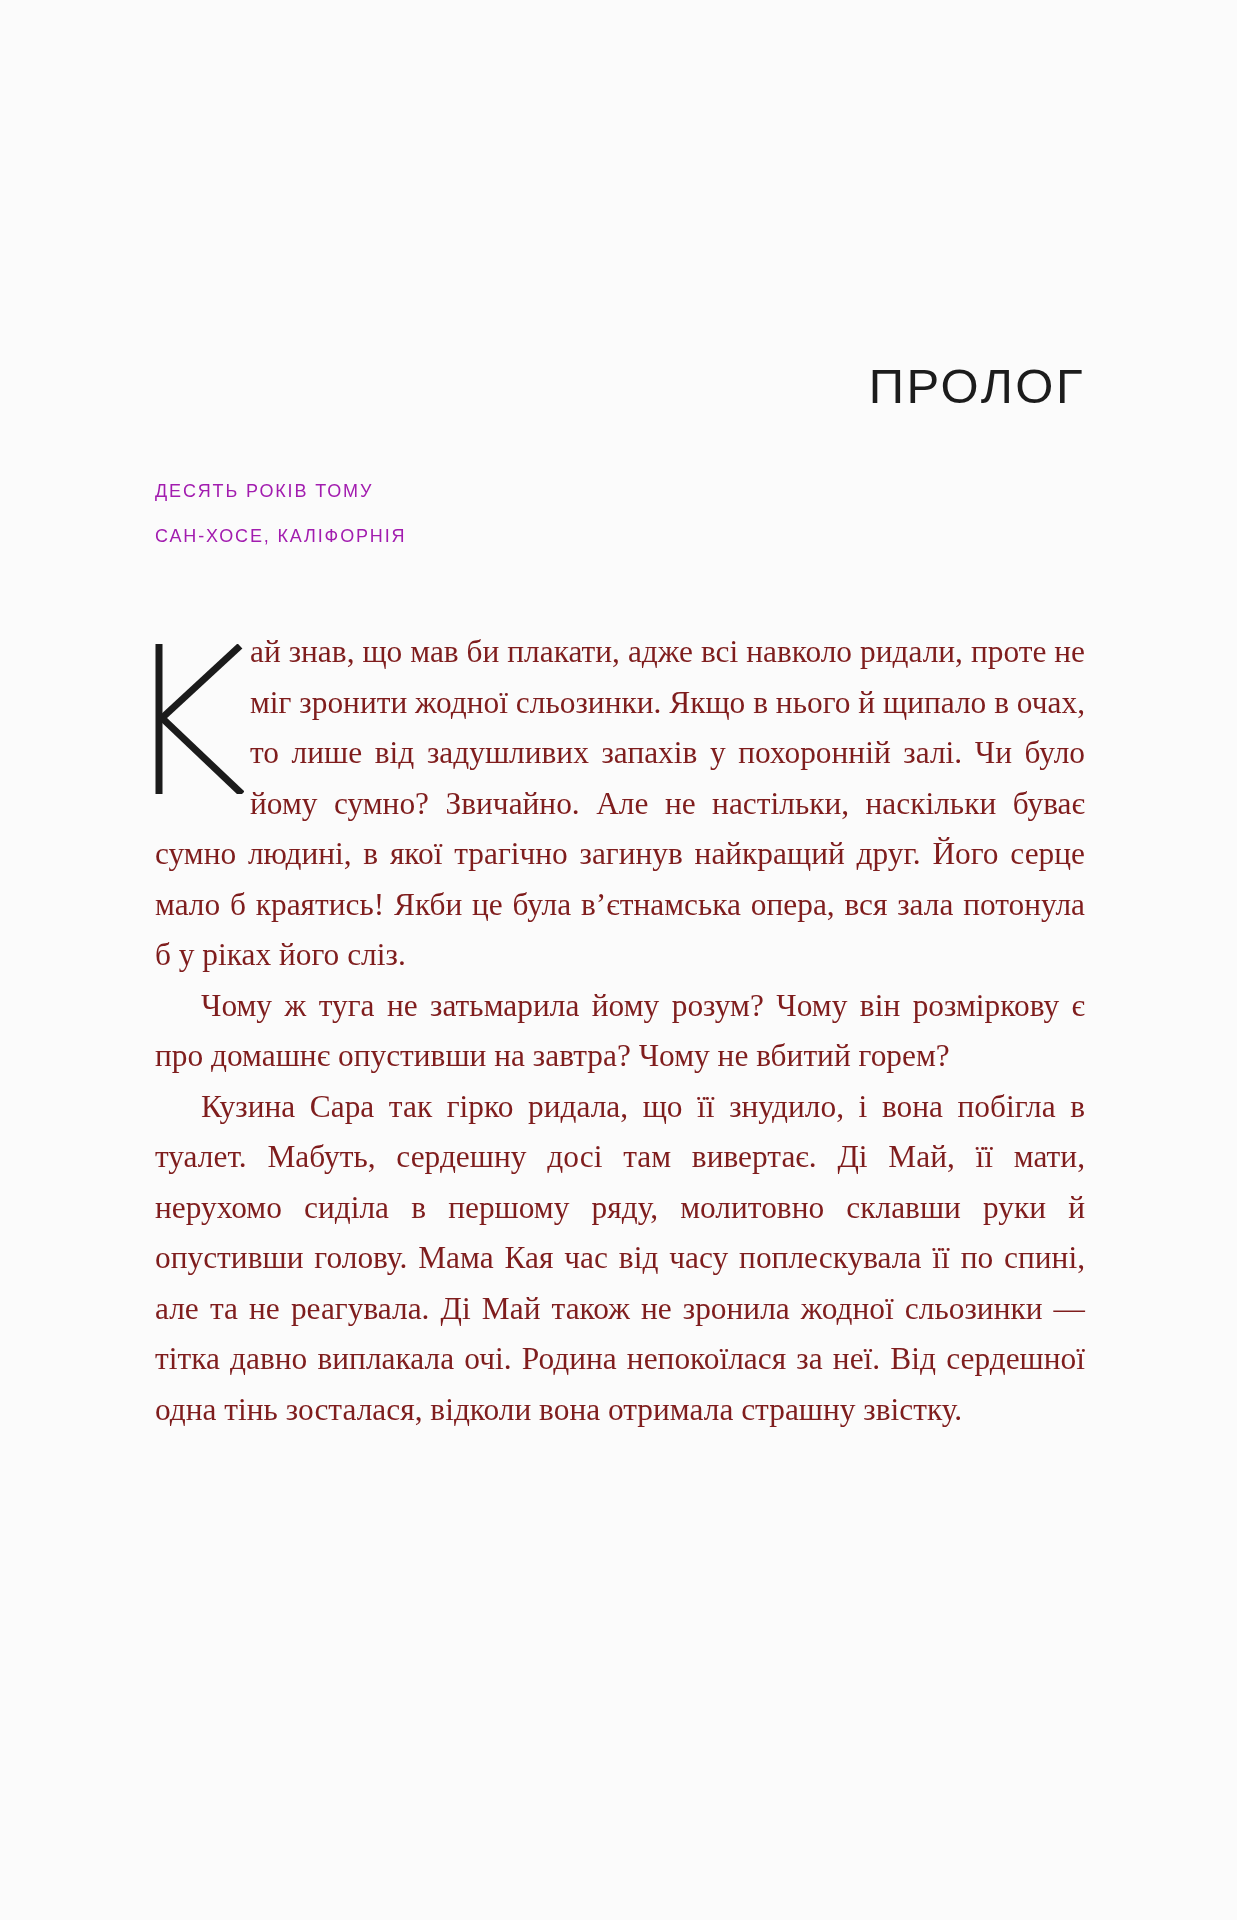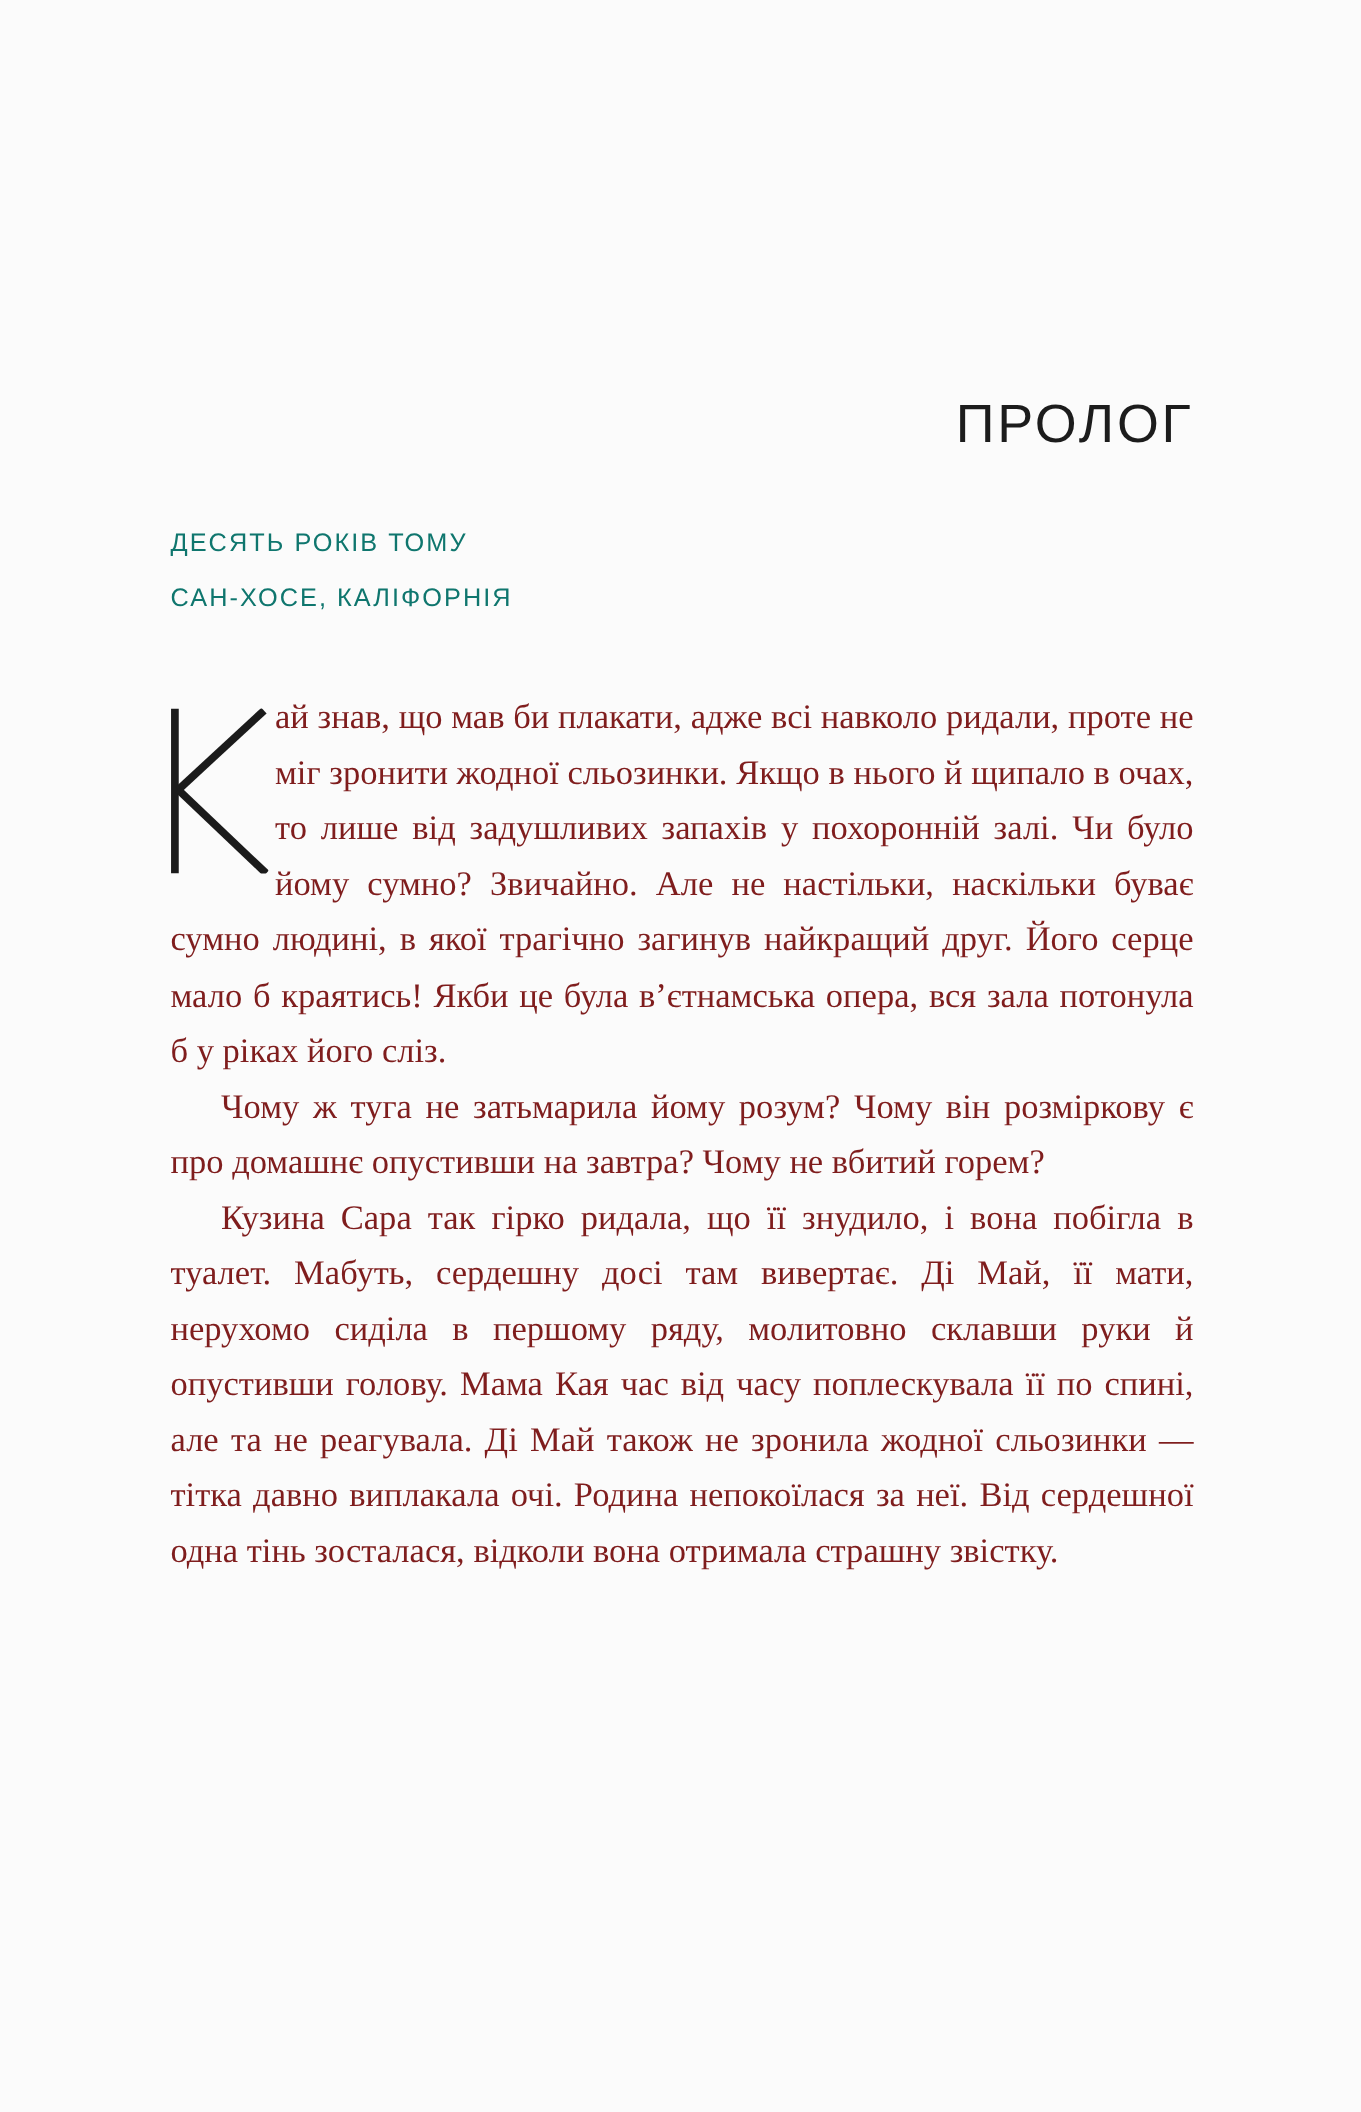--- a/index.html
+++ b/index.html
@@ -43,23 +43,23 @@
 
   
   .subtitle-block {
     position: absolute;
     left: 155px;
     top: 482px;
     width: 700px;
   }
   .subtitle-line {
     font-family: "Liberation Sans", "DejaVu Sans", sans-serif;
-    font-size: 23px;
+    font-size: 18px;
     letter-spacing: 1.85px;
-    color: #0f766e;
+    color: #a21caf;
     line-height: 1;
     margin-bottom: 27px;
     white-space: nowrap;
   }
   .subtitle-line:last-child { margin-bottom: 17px; }
 
   
   .body-text {
     position: absolute;
     left: 155px;

